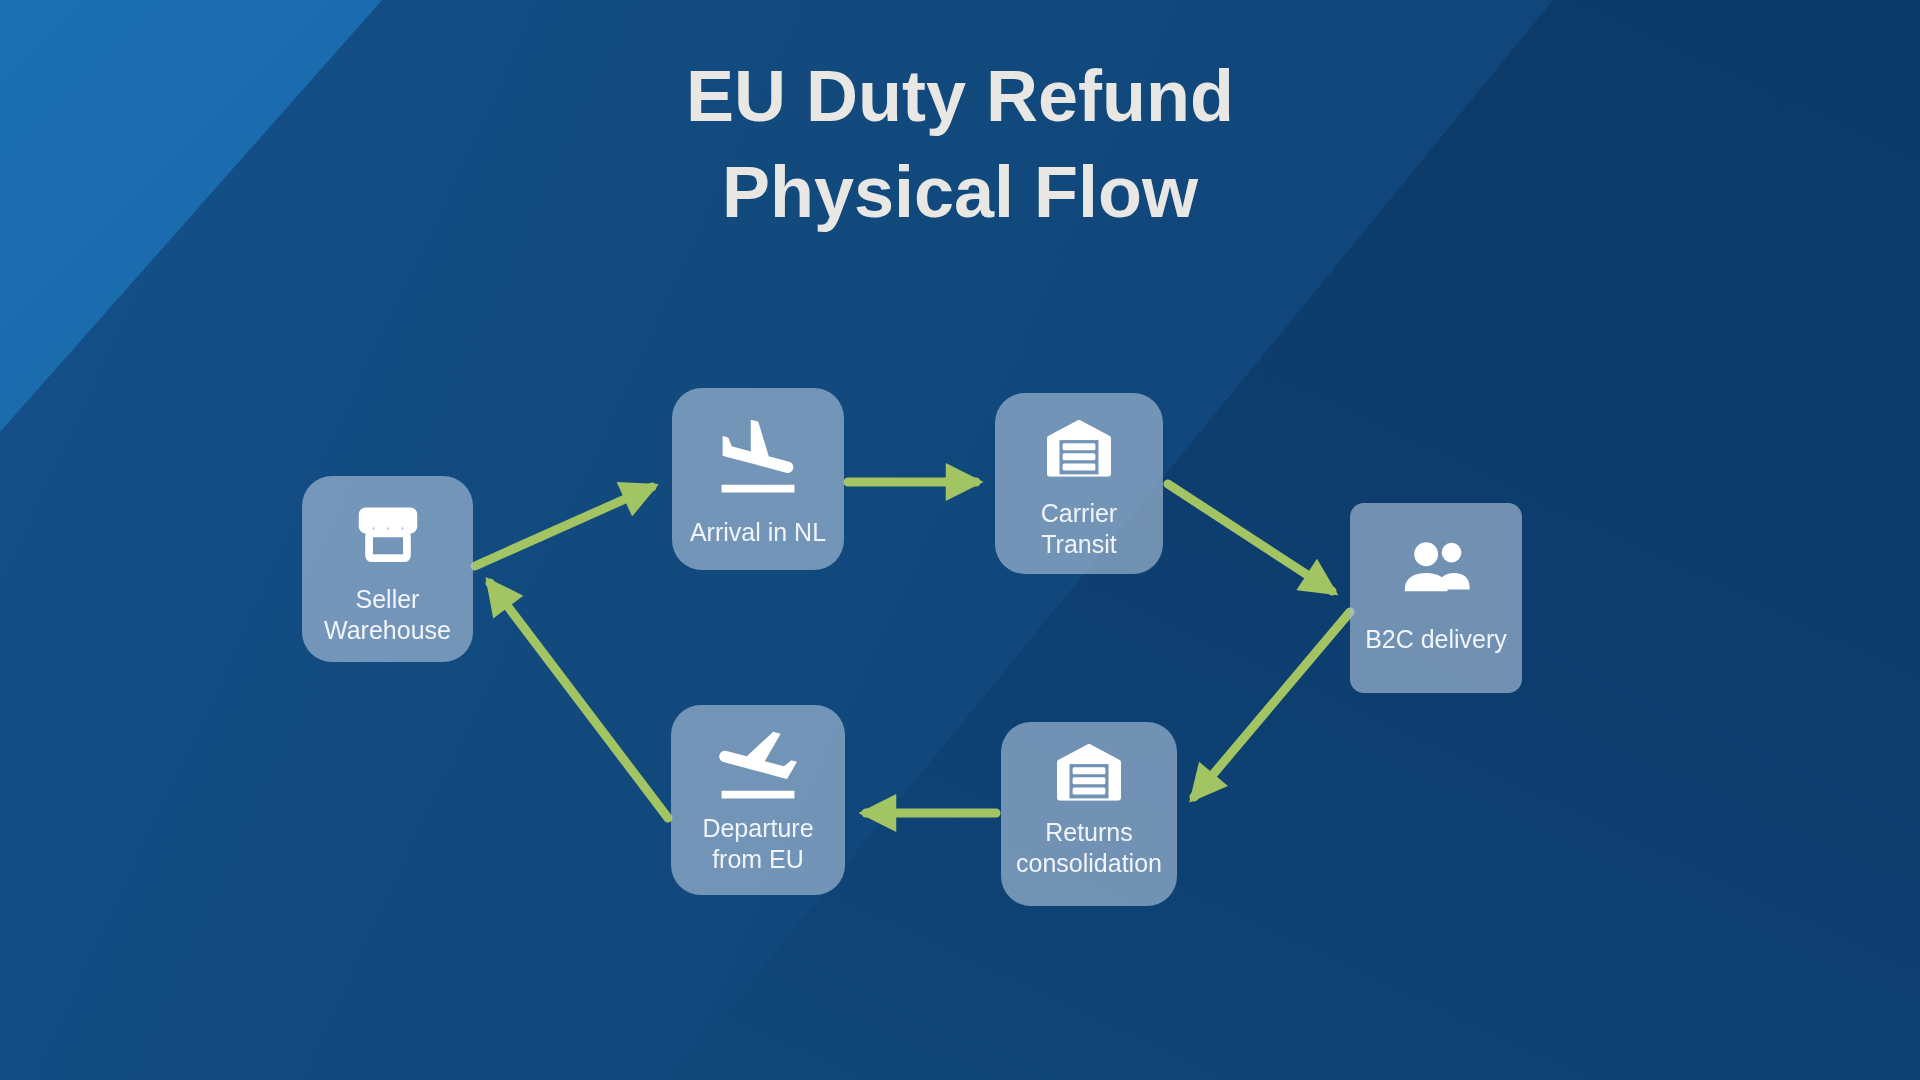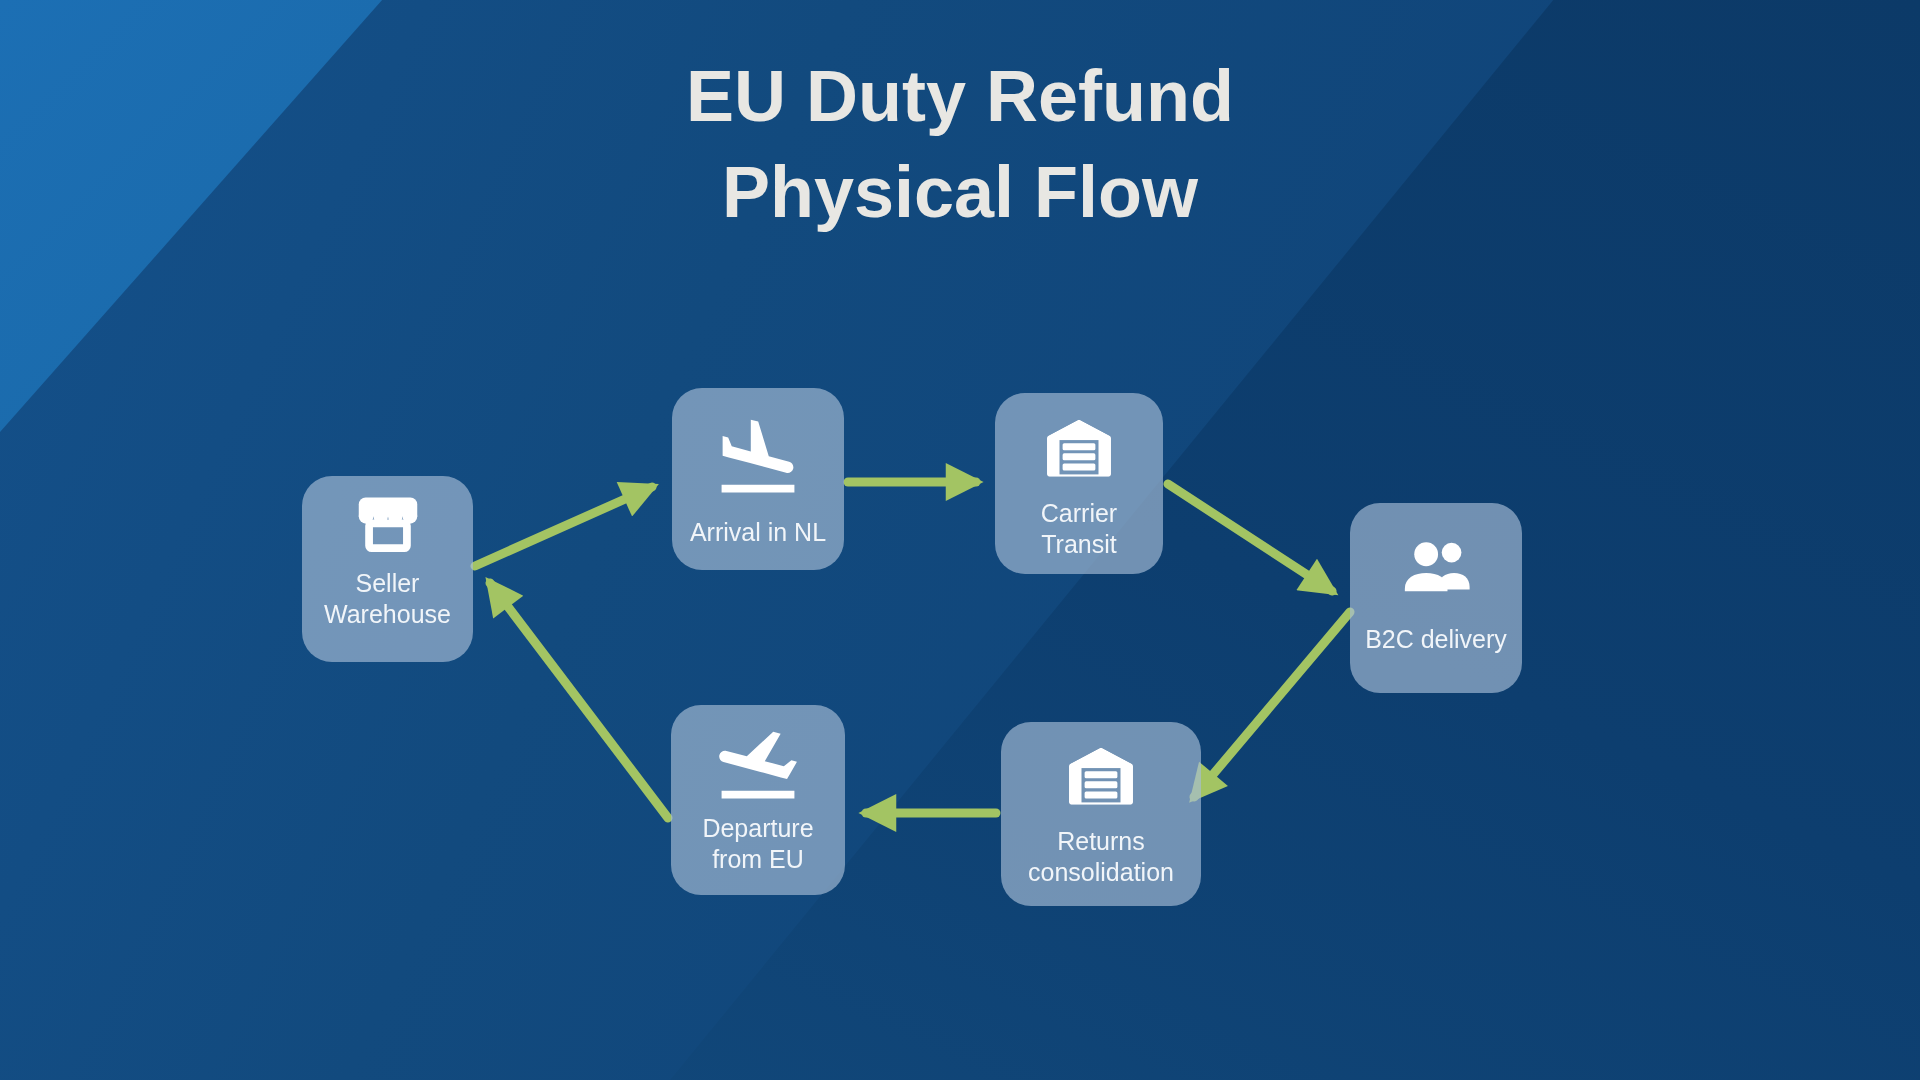--- a/index.html
+++ b/index.html
@@ -67,21 +67,21 @@
       </marker>
     </defs>
     <line class="edge" x1="475" y1="566" x2="652" y2="487" marker-end="url(#ah)"></line>
     <line class="edge" x1="848" y1="482" x2="976" y2="482" marker-end="url(#ah)"></line>
     <line class="edge" x1="1168" y1="484" x2="1332" y2="591" marker-end="url(#ah)"></line>
     <line class="edge" x1="1350" y1="612" x2="1194" y2="797" marker-end="url(#ah)"></line>
     <line class="edge" x1="996" y1="813" x2="866" y2="813" marker-end="url(#ah)"></line>
     <line class="edge" x1="668" y1="818" x2="490" y2="583" marker-end="url(#ah)"></line>
   </svg>
 
-  <div class="node" style="left:302px;top:476px;width:171px;height:186px;padding-bottom:32px;">
+  <div class="node" style="left:302px;top:476px;width:171px;height:186px;padding-bottom:16px;">
     <div class="icon-wrap">
       <svg viewBox="0 0 100 100" width="86" height="86">
         <g fill="#ffffff">
           <path d="M16 40 V26 a8 8 0 0 1 8 -8 h52 a8 8 0 0 1 8 8 v14 z"></path>
           <circle cx="24.5" cy="40" r="8.5"></circle>
           <circle cx="41.5" cy="40" r="8.5"></circle>
           <circle cx="58.5" cy="40" r="8.5"></circle>
           <circle cx="75.5" cy="40" r="8.5"></circle>
         </g>
         <rect x="28" y="48" width="44" height="29" rx="3" fill="none" stroke="#ffffff" stroke-width="9"></rect>
@@ -114,35 +114,35 @@
           <rect x="29" y="40" width="42" height="9" rx="2"></rect>
           <rect x="29" y="53" width="42" height="9" rx="2"></rect>
           <rect x="29" y="66" width="42" height="9" rx="2"></rect>
         </g>
       </svg>
     </div>
     <div class="node-label">Carrier
 Transit</div>
   </div>
 
-  <div class="node" style="left:1350px;top:503px;width:172px;height:190px;padding-bottom:38px;">
+  <div class="node" style="left:1350px;top:503px;width:172px;height:190px;padding-bottom:38px;border-radius:14px;">
     <div class="icon-wrap">
       <svg viewBox="0 0 100 100" width="82" height="82">
         <g fill="#ffffff">
           <circle cx="69" cy="30" r="12"></circle>
           <path d="M53 75 v-3 c0-11 8-17 19-17 s19 6 19 17 v3 z"></path>
           <circle cx="38" cy="32" r="14.5"></circle>
           <path d="M12 77 v-3 c0-13 12-19 26-19 s26 6 26 19 v3 z"></path>
         </g>
       </svg>
     </div>
     <div class="node-label">B2C delivery</div>
   </div>
 
-  <div class="node" style="left:1001px;top:722px;width:200px;height:184px;padding-bottom:18px;">
+  <div class="node" style="left:1001px;top:722px;width:176px;height:184px;padding-bottom:27px;">
     <div class="icon-wrap">
       <svg viewBox="0 0 100 100" width="78" height="78">
         <defs>
           <mask id="wm2">
             <path d="M12 33 L50 13 L88 33 V80 H12 Z" fill="#ffffff" stroke="#ffffff" stroke-width="6" stroke-linejoin="round"></path>
             <rect x="25" y="36" width="50" height="44" fill="#000000"></rect>
           </mask>
         </defs>
         <path d="M12 33 L50 13 L88 33 V80 H12 Z" fill="#ffffff" stroke="#ffffff" stroke-width="6" stroke-linejoin="round" mask="url(#wm2)"></path>
         <g fill="#ffffff">

